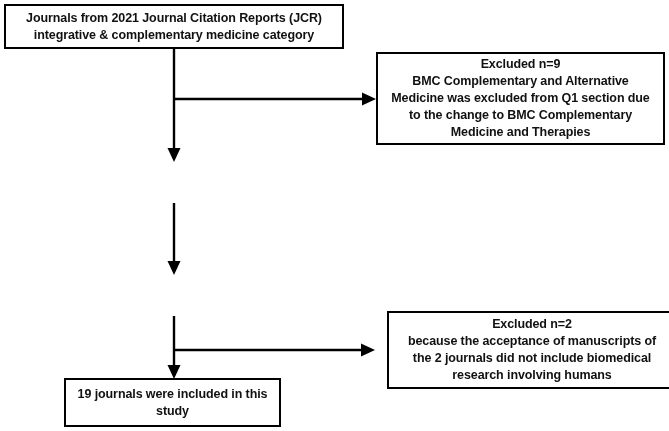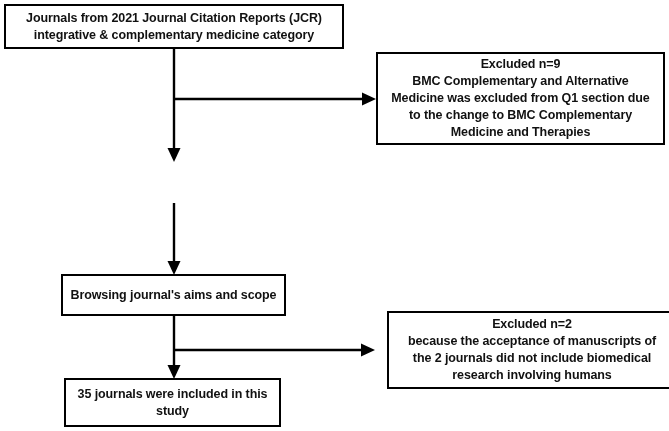--- a/index.html
+++ b/index.html
@@ -107,29 +107,26 @@
 
   <div class="node" id="node-excluded-1">
     <span class="node-text">Excluded n=9
 BMC Complementary and Alternative
 Medicine was excluded from Q1 section due
 to the change to BMC Complementary
 Medicine and Therapies</span>
   </div>
 
 
-  <div class="node" id="node-browsing">
-    <span class="node-text">Browsing journal's aims and scope</span>
-  </div>
 
   <div class="node" id="node-excluded-2">
     <span class="node-text">Excluded n=2
 because the acceptance of manuscripts of
 the 2 journals did not include biomedical
 research involving humans</span>
   </div>
 
   <div class="node" id="node-included">
-    <span class="node-text">35 journals were included in this
+    <span class="node-text">19 journals were included in this
 study</span>
   </div>
 
 </div>
 
 </body></html>

